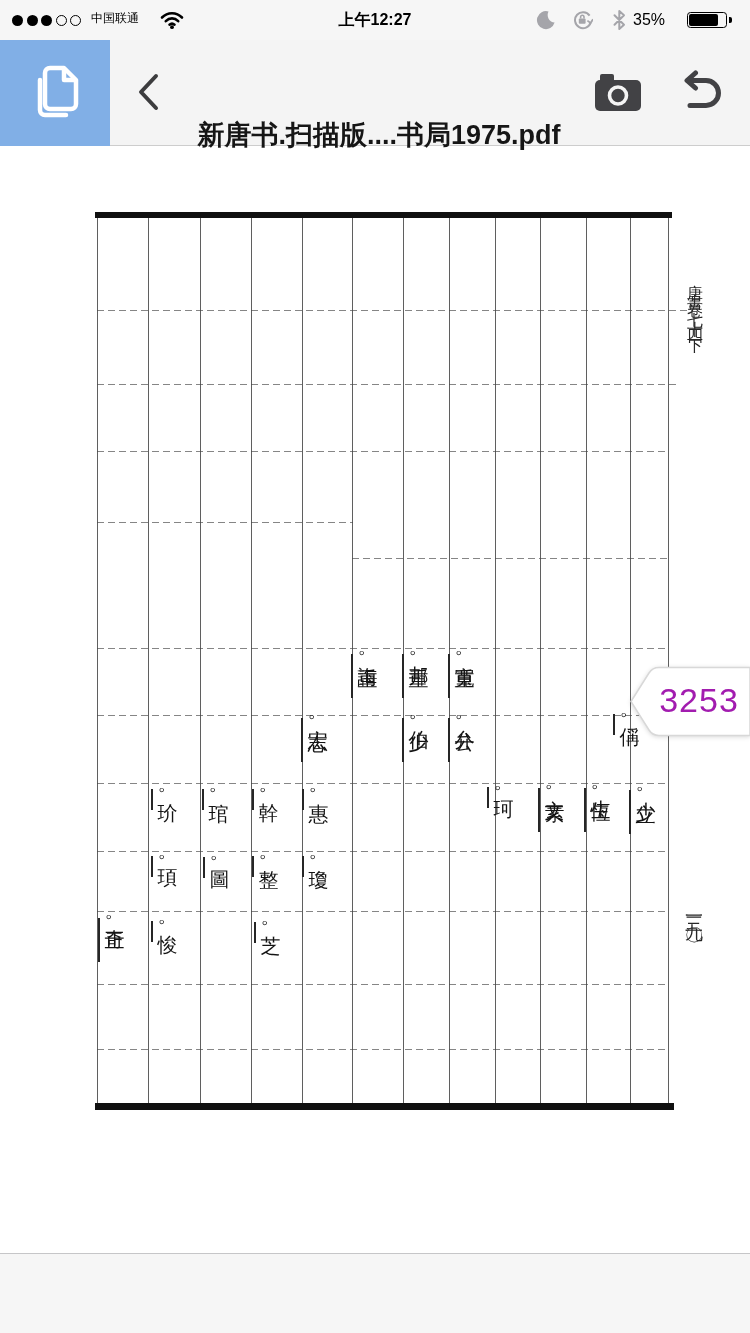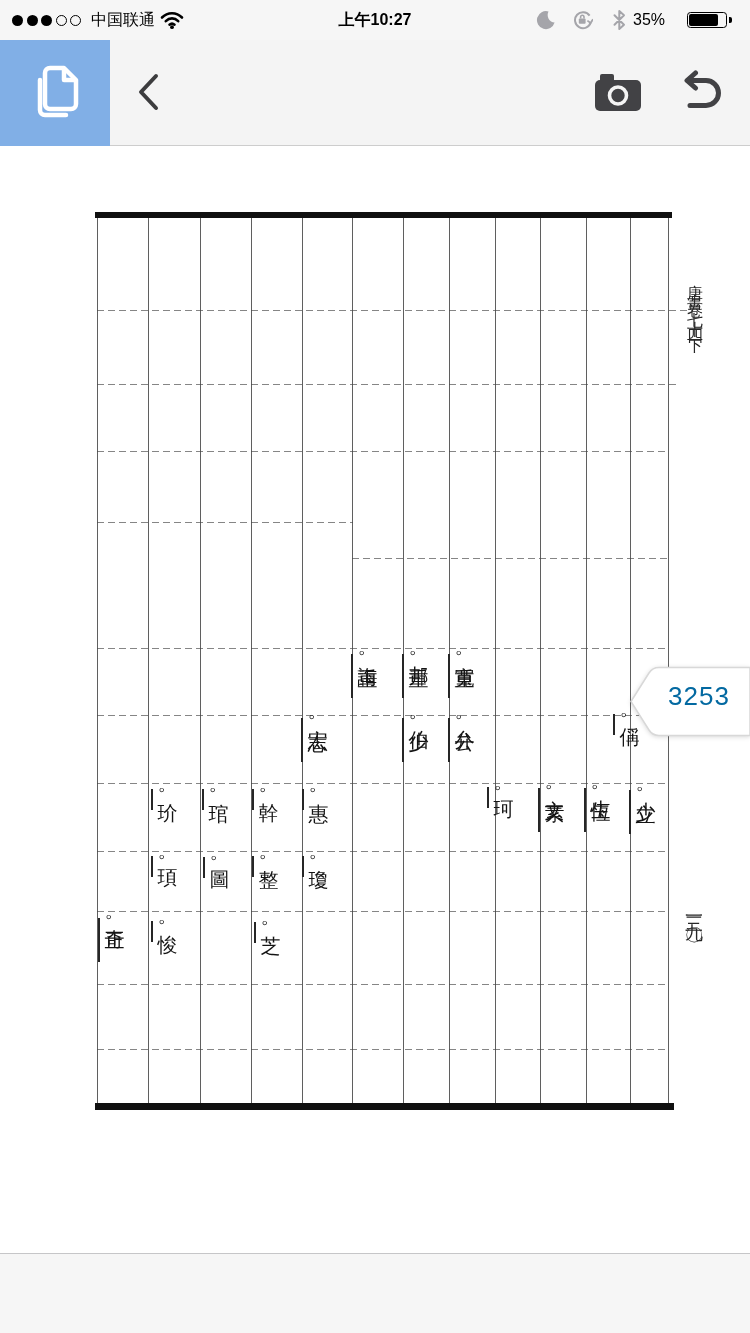--- a/index.html
+++ b/index.html
@@ -8,21 +8,21 @@
     background:#ffffff;font-family:"Liberation Sans",sans-serif;
     -webkit-font-smoothing:antialiased;
   }
   .abs{position:absolute;}
 
   
   .statusbar{position:absolute;left:0;top:0;width:750px;height:40px;background:#f6f6f6;z-index:20;}
   .dot{position:absolute;top:14.5px;width:11px;height:11px;border-radius:50%;}
   .dot.f{background:#000;}
   .dot.e{border:1.3px solid #000;box-sizing:border-box;background:transparent;}
-  .carrier{position:absolute;left:91px;top:10px;font-size:16px;color:#000;}
+  .carrier{position:absolute;left:91px;top:10px;font-size:12px;color:#000;}
   .sb-time{position:absolute;left:290px;top:10px;width:170px;text-align:center;font-size:16px;font-weight:600;color:#000;}
   .sb-batt-pct{position:absolute;left:633px;top:11px;font-size:16px;color:#000;}
   .bat{position:absolute;left:687px;top:12px;width:40px;height:16px;border:1px solid #000;border-radius:3.5px;box-sizing:border-box;}
   .bat-fill{position:absolute;left:1px;top:1px;height:12px;background:#000;border-radius:2px;}
   .bat-nub{position:absolute;left:729px;top:17px;width:3px;height:6px;background:#000;border-radius:0 2px 2px 0;}
 
   
   .header{position:absolute;left:0;top:40px;width:750px;height:105px;background:#f4f4f4;border-bottom:1px solid #cdcdcd;box-sizing:content-box;z-index:20;}
   .apptile{position:absolute;left:0;top:0;width:110px;height:106px;background:#81afe6;}
   .title{position:absolute;left:178px;top:77px;width:402px;text-align:center;font-size:27px;font-weight:700;color:#161616;white-space:nowrap;}
@@ -44,21 +44,21 @@
   .n2 .conn{height:44px;}
   .vtext{position:absolute;writing-mode:vertical-rl;text-orientation:upright;
          font-family:"DejaVu Serif",serif;color:#262626;z-index:2;}
   .margin-title{left:684px;top:272px;font-size:16px;letter-spacing:9px;}
   .folio{left:682px;top:903px;font-size:18px;letter-spacing:3px;}
 
   
   .bubble{position:absolute;left:628px;top:666px;width:122px;height:71px;z-index:6;}
   .bubble svg{filter:drop-shadow(0 1px 2px rgba(0,0,0,.14));}
   .bubble-num{position:absolute;left:24px;top:15px;width:94px;text-align:center;
-              font-size:26px;color:#0369a1;letter-spacing:1px;font-family:"Liberation Sans",sans-serif;}
+              font-size:34px;color:#a21caf;letter-spacing:1px;font-family:"Liberation Sans",sans-serif;}
 </style>
 </head>
 <body>
 
 <div class="scan">
 
   <div class="bord" style="left:95px;top:212px;width:577px;height:6px;"></div>
   <div class="bord" style="left:95px;top:1103px;width:579px;height:7px;"></div>
 
   <div class="vl" style="left:97px;"></div>
@@ -128,21 +128,21 @@
   <span class="dot f" style="left:41px;"></span>
   <span class="dot e" style="left:55.5px;"></span>
   <span class="dot e" style="left:70px;"></span>
   <span class="carrier">中国联通</span>
   <svg class="abs" style="left:160px;top:10px;" width="24" height="20" viewBox="0 0 24 20">
     <path d="M2,7.5 C7.5,1.8 16.5,1.8 22,7.5" stroke="#000" stroke-width="2.6" fill="none" stroke-linecap="round"></path>
     <path d="M5.8,11.2 C9.5,7.4 14.5,7.4 18.2,11.2" stroke="#000" stroke-width="2.6" fill="none" stroke-linecap="round"></path>
     <path d="M9.5,14.7 C11,13.3 13,13.3 14.5,14.7" stroke="#000" stroke-width="2.6" fill="none" stroke-linecap="round"></path>
     <circle cx="12" cy="17.2" r="1.9" fill="#000"></circle>
   </svg>
-  <span class="sb-time">上午10:27</span>
+  <span class="sb-time">上午12:27</span>
   <svg class="abs" style="left:536px;top:10px;" width="20" height="20" viewBox="0 0 20 20">
     <path d="M12.5,1.5 A9,9 0 1 0 18.6,12.6 A7.6,7.6 0 0 1 12.5,1.5 Z" fill="#a5a5aa"></path>
   </svg>
   <svg class="abs" style="left:571px;top:10px;" width="22" height="20" viewBox="0 0 22 20">
     <path d="M18.6,5.6 A8,8 0 1 0 19.7,12.4" stroke="#a5a5aa" stroke-width="2" fill="none"></path>
     <path d="M22,9.2 L19.6,13 L16.4,10.6" stroke="#a5a5aa" stroke-width="1.8" fill="none"></path>
     <path d="M9.6,8.4 V6.9 a1.7,1.7 0 0 1 3.4,0 V8.4" stroke="#a5a5aa" stroke-width="1.6" fill="none"></path>
     <rect x="7.8" y="8.4" width="6.8" height="5.4" rx="1" fill="#a5a5aa"></rect>
   </svg>
   <svg class="abs" style="left:611px;top:9px;" width="17" height="22" viewBox="0 0 17 22">
@@ -159,20 +159,21 @@
   <div class="apptile">
     <svg class="abs" style="left:28px;top:22px;" width="54" height="60" viewBox="0 0 54 60">
       <path d="M12,18 V48 a5,5 0 0 0 5,5 H38" stroke="#fff" stroke-width="4.5" fill="none" stroke-linecap="round"></path>
       <path d="M22,6 H36 L48,18 V42 a5,5 0 0 1 -5,5 H22 a5,5 0 0 1 -5,-5 V11 a5,5 0 0 1 5,-5 Z" stroke="#fff" stroke-width="4.5" fill="none" stroke-linejoin="round"></path>
       <path d="M36,6 V18 H48" stroke="#fff" stroke-width="4.5" fill="none" stroke-linejoin="round"></path>
     </svg>
   </div>
   <svg class="abs" style="left:136px;top:32px;" width="24" height="40" viewBox="0 0 24 40">
     <path d="M20,4 L5,20 L20,36" stroke="#3c3c3e" stroke-width="4" fill="none" stroke-linecap="round" stroke-linejoin="round"></path>
   </svg>
+  <div class="title">新唐书.扫描版....书局1975.pdf</div>
   <svg class="abs" style="left:592px;top:30px;" width="52" height="44" viewBox="0 0 52 44">
     <rect x="8" y="4" width="14" height="10" rx="2" fill="#424245"></rect>
     <rect x="3" y="10" width="46" height="31" rx="5" fill="#424245"></rect>
     <circle cx="26" cy="25.5" r="8.5" stroke="#f4f4f4" stroke-width="3.6" fill="none"></circle>
   </svg>
   <svg class="abs" style="left:678px;top:30px;" width="46" height="44" viewBox="0 0 46 44">
     <path d="M10,10.5 H28 A12.5,12.5 0 0 1 28,35.5 H12" stroke="#424245" stroke-width="5" fill="none" stroke-linecap="round"></path>
     <path d="M17.5,3 L9,10.5 L17.5,18" stroke="#424245" stroke-width="5" fill="none" stroke-linecap="round" stroke-linejoin="round"></path>
   </svg>
 </div>

